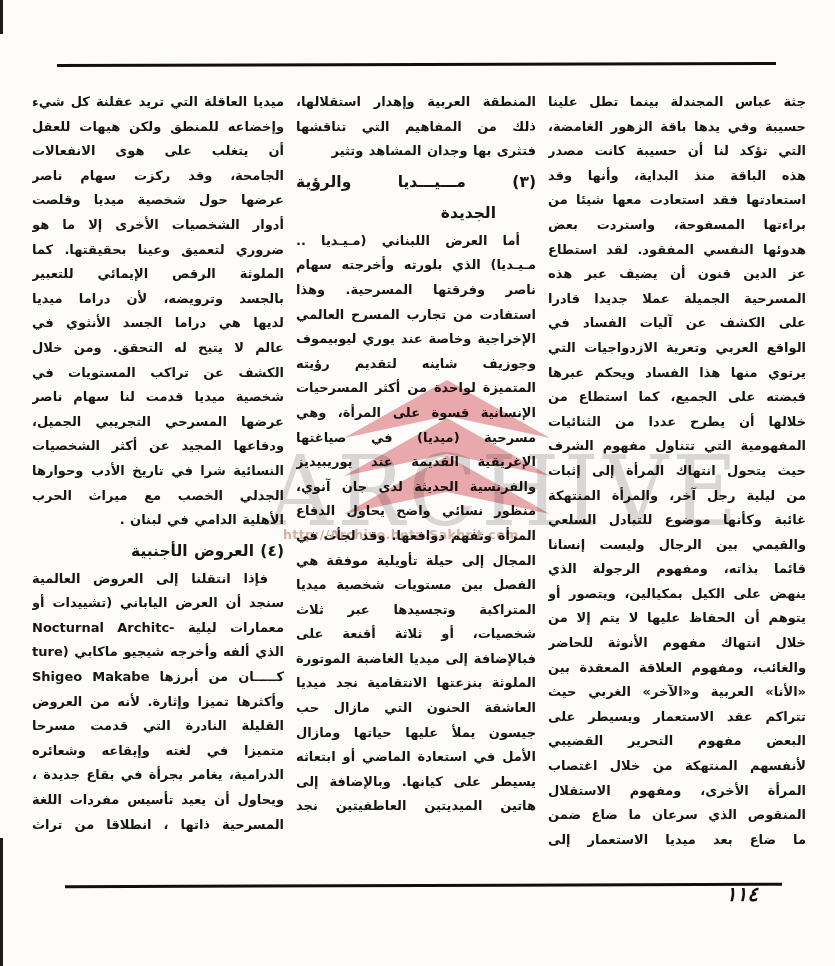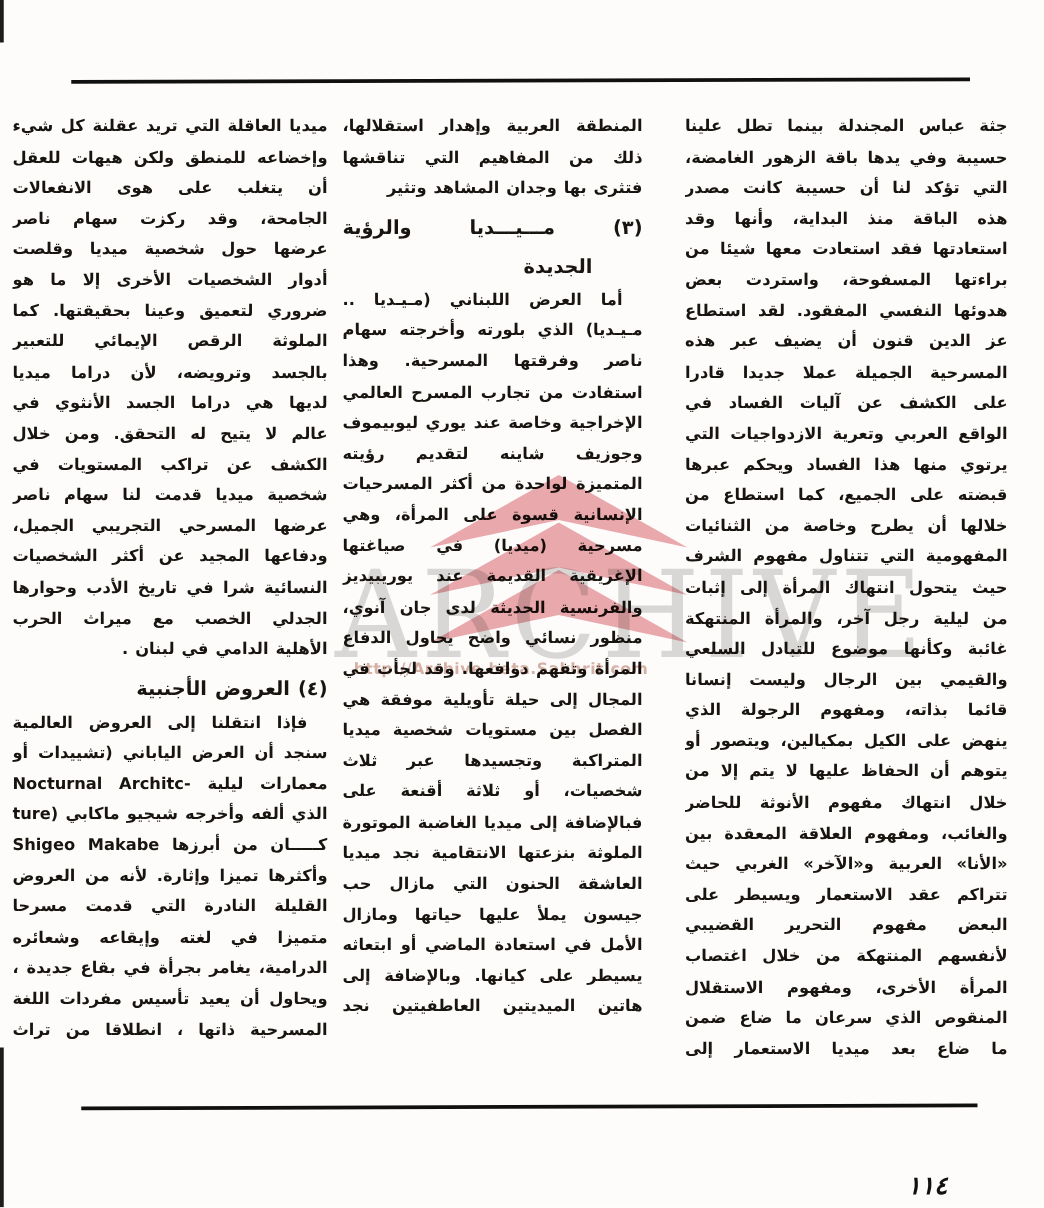--- a/index.html
+++ b/index.html
@@ -14,21 +14,21 @@
 
   
   .rule{position:absolute;background:#101010;height:3px;}
   .rule.top{left:57px;top:63px;width:719px;transform:rotate(-0.15deg);}
   .rule.bottom{left:65px;top:884px;width:717px;transform:rotate(-0.2deg);}
 
   
   .cols{position:absolute;top:90px;left:32px;width:774px;display:flex;
         direction:rtl;gap:12px;}
   .col{flex:0 0 auto;}
-  .col-right{width:258px;margin-left:22px;}
+  .col-right{width:258px;}
   .col-middle{width:240px;}
   .col-left{width:252px;}
 
   .tline{direction:rtl;unicode-bidi:plaintext;text-align:justify;text-align-last:justify;
          font-weight:bold;font-size:13px;line-height:24.6px;height:24.6px;
          overflow:hidden;color:#18140f;word-spacing:1px;}
   .tline.nojust{text-align:right;text-align-last:right;}
   .tline.indent{padding-right:16px;}
   .theading{font-size:15.5px;line-height:26px;height:26px;margin:5px 0 3px;
             letter-spacing:.2px;}
@@ -37,21 +37,21 @@
   
   .wm{position:absolute;pointer-events:none;mix-blend-mode:multiply;}
   .wm-logo{left:338px;top:380px;width:218px;height:152px;opacity:.5;}
   .wm-word{left:268px;top:444px;font-family:"DejaVu Serif",serif;font-size:88px;
            line-height:1;color:#c2c2c2;letter-spacing:4px;opacity:.6;
            transform:scale(1.02,1.1);transform-origin:left top;white-space:nowrap;}
   .wm-url{left:283px;top:527px;font-size:12.5px;font-weight:bold;color:#c08a77;
           opacity:.65;letter-spacing:.4px;}
 
   
-  .pageno{position:absolute;right:77px;top:936px;font-size:20px;font-weight:bold;
+  .pageno{position:absolute;right:77px;top:882px;font-size:20px;font-weight:bold;
           font-style:italic;color:#111;letter-spacing:2px;margin-left:44px;}
 </style>
 </head>
 <body>
 
 <div class="page">
 
   <div class="edge top"></div>
   <div class="edge bottom"></div>
 
@@ -65,21 +65,21 @@
         <div class="tline">هذه الباقة منذ البداية، وأنها وقد</div>
         <div class="tline">استعادتها فقد استعادت معها شيئا من</div>
         <div class="tline">براءتها المسفوحة، واستردت بعض</div>
         <div class="tline">هدوئها النفسي المفقود. لقد استطاع</div>
         <div class="tline">عز الدين قنون أن يضيف عبر هذه</div>
         <div class="tline">المسرحية الجميلة عملا جديدا قادرا</div>
         <div class="tline">على الكشف عن آليات الفساد في</div>
         <div class="tline">الواقع العربي وتعرية الازدواجيات التي</div>
         <div class="tline">يرتوي منها هذا الفساد ويحكم عبرها</div>
         <div class="tline">قبضته على الجميع، كما استطاع من</div>
-        <div class="tline">خلالها أن يطرح وخاصة من الثنائيات</div>
+        <div class="tline">خلالها أن يطرح عددا من الثنائيات</div>
         <div class="tline">المفهومية التي تتناول مفهوم الشرف</div>
         <div class="tline">حيث يتحول انتهاك المرأة إلى إثبات</div>
         <div class="tline">من ليلية رجل آخر، والمرأة المنتهكة</div>
         <div class="tline">غائبة وكأنها موضوع للتبادل السلعي</div>
         <div class="tline">والقيمي بين الرجال وليست إنسانا</div>
         <div class="tline">قائما بذاته، ومفهوم الرجولة الذي</div>
         <div class="tline">ينهض على الكيل بمكيالين، ويتصور أو</div>
         <div class="tline">يتوهم أن الحفاظ عليها لا يتم إلا من</div>
         <div class="tline">خلال انتهاك مفهوم الأنوثة للحاضر</div>
         <div class="tline">والغائب، ومفهوم العلاقة المعقدة بين</div>

